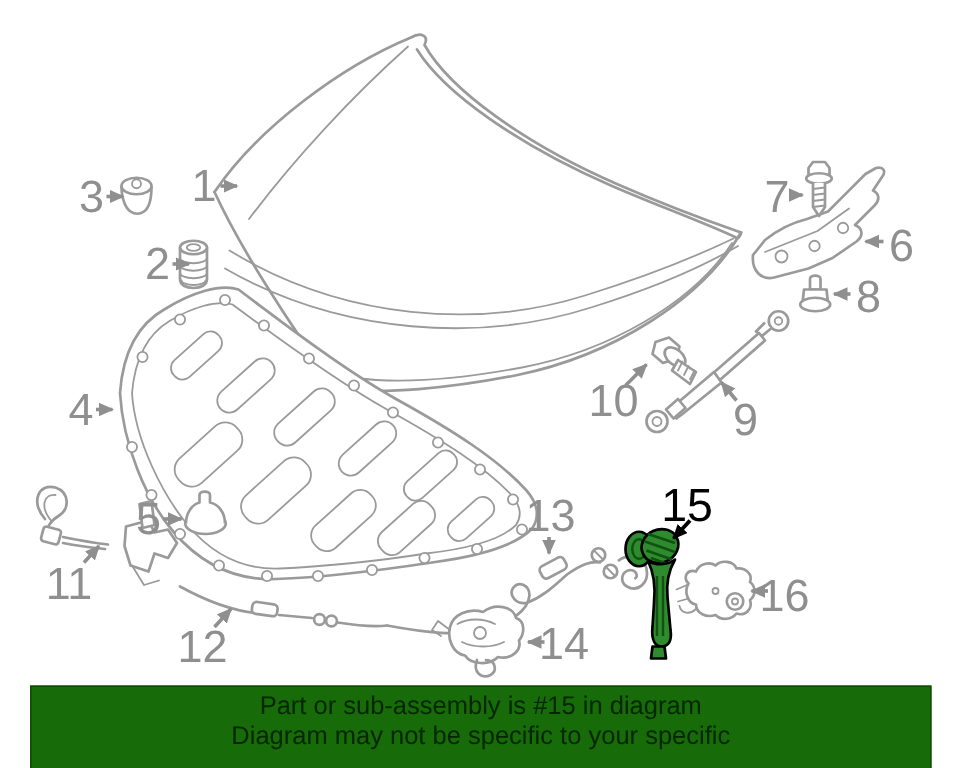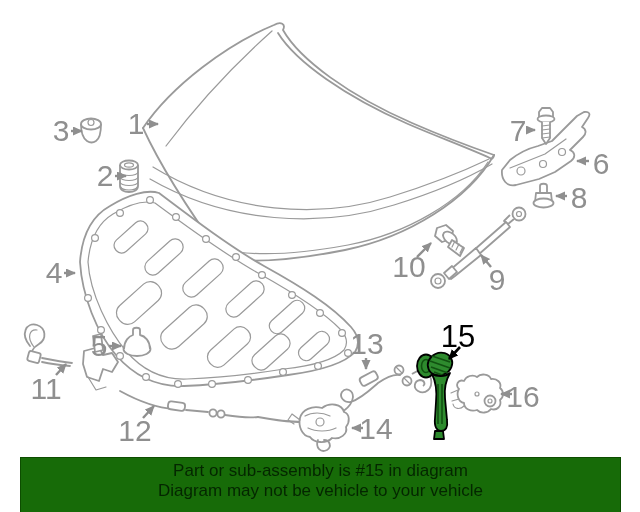--- a/index.html
+++ b/index.html
@@ -258,15 +258,15 @@
     </g>
     <g>
       <text class="lbl" x="523" y="407">16</text>
       <path class="arrow" d="M 512,394 L 501,394" marker-end="url(#ahg)"></path>
     </g>
   </g>
 </svg>
 
   <div class="banner">
     <div>Part or sub-assembly is #15 in diagram</div>
-    <div>Diagram may not be vehicle to your vehicle</div>
+    <div>Diagram may not be specific to your specific</div>
   </div>
 </div>
 
 </body></html>

